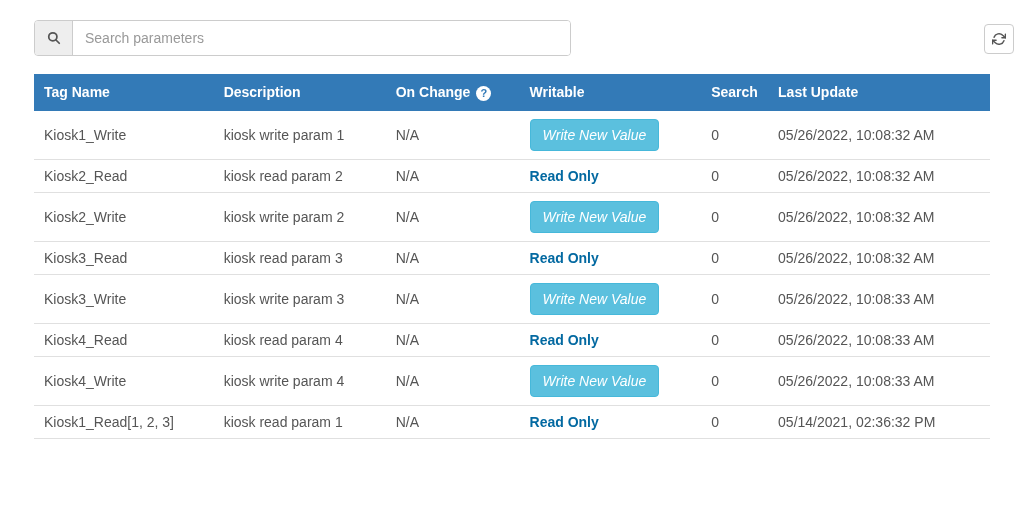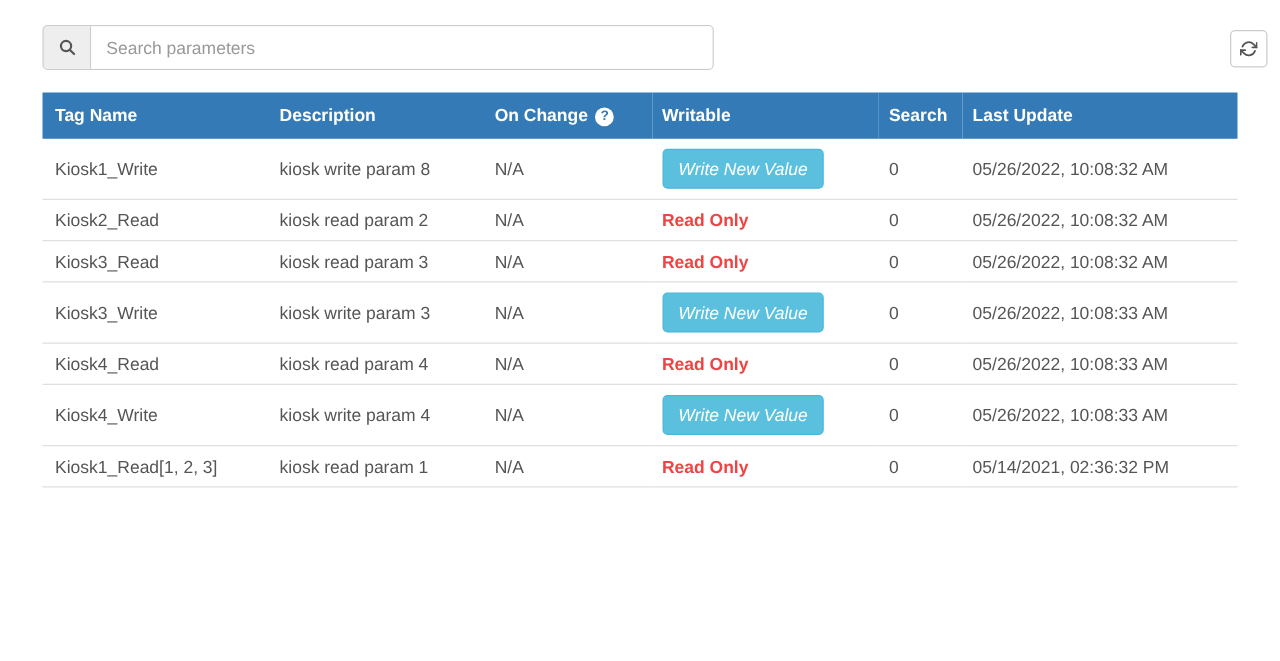--- a/index.html
+++ b/index.html
@@ -89,21 +89,21 @@
       color: #fff;
       border: 1px solid #46b8da;
       border-radius: 4px;
       padding: 7px 12px;
       font-size: 14px;
       cursor: pointer;
       font-style: italic;
     }
     .readonly {
       font-weight: bold;
-      color: #ef4444;
+      color: #0369a1;
     }
     .help-icon {
       display: inline-flex;
       width: 15px;
       height: 15px;
       border-radius: 50%;
       background: #fff;
       color: #337ab7;
       font-size: 11px;
       font-weight: bold;
@@ -160,35 +160,43 @@
           <span class="help-icon">?</span>
         </th>
         <th>Writable</th>
         <th>Search</th>
         <th>Last Update</th>
       </tr>
     </thead>
     <tbody id="tbody">
         <tr>
           <td>Kiosk1_Write</td>
-          <td>kiosk write param 8</td>
+          <td>kiosk write param 1</td>
           <td>N/A</td>
           <td><button class="write-btn">Write New Value</button></td>
           <td>0</td>
           <td>05/26/2022, 10:08:32 AM</td>
         </tr>
         <tr>
           <td>Kiosk2_Read</td>
           <td>kiosk read param 2</td>
           <td>N/A</td>
           <td><span class="readonly">Read Only</span></td>
           <td>0</td>
           <td>05/26/2022, 10:08:32 AM</td>
         </tr>
         <tr>
+          <td>Kiosk2_Write</td>
+          <td>kiosk write param 2</td>
+          <td>N/A</td>
+          <td><button class="write-btn">Write New Value</button></td>
+          <td>0</td>
+          <td>05/26/2022, 10:08:32 AM</td>
+        </tr>
+        <tr>
           <td>Kiosk3_Read</td>
           <td>kiosk read param 3</td>
           <td>N/A</td>
           <td><span class="readonly">Read Only</span></td>
           <td>0</td>
           <td>05/26/2022, 10:08:32 AM</td>
         </tr>
         <tr>
           <td>Kiosk3_Write</td>
           <td>kiosk write param 3</td>

